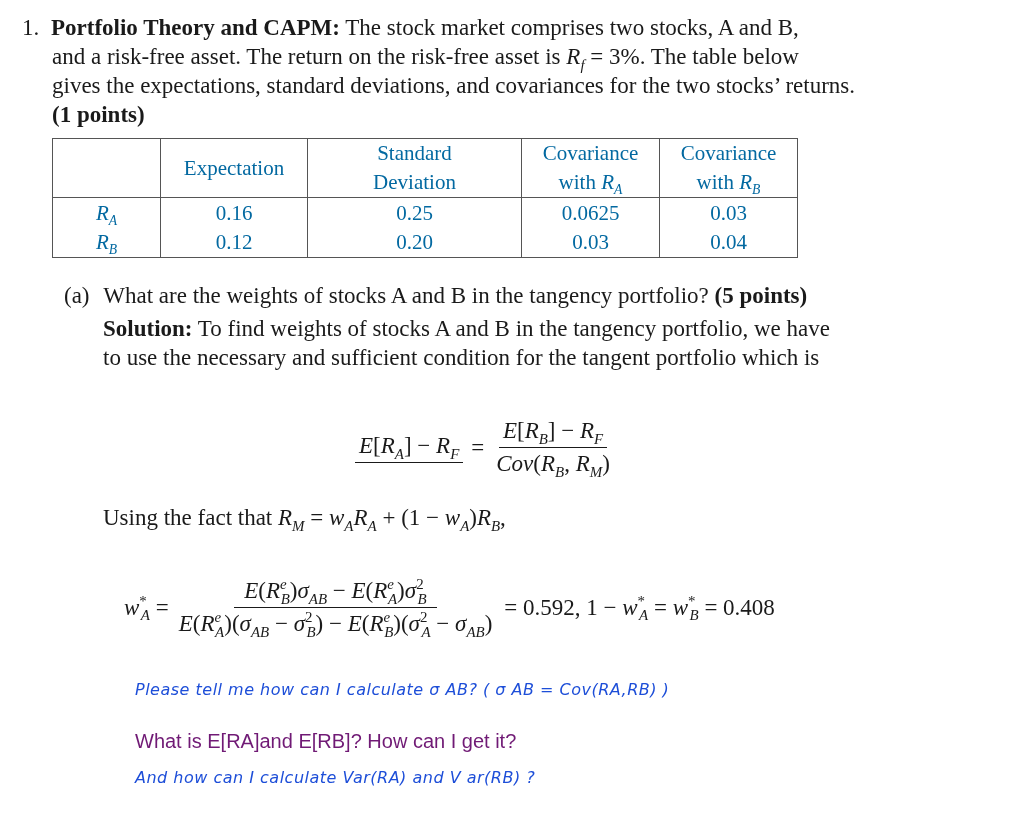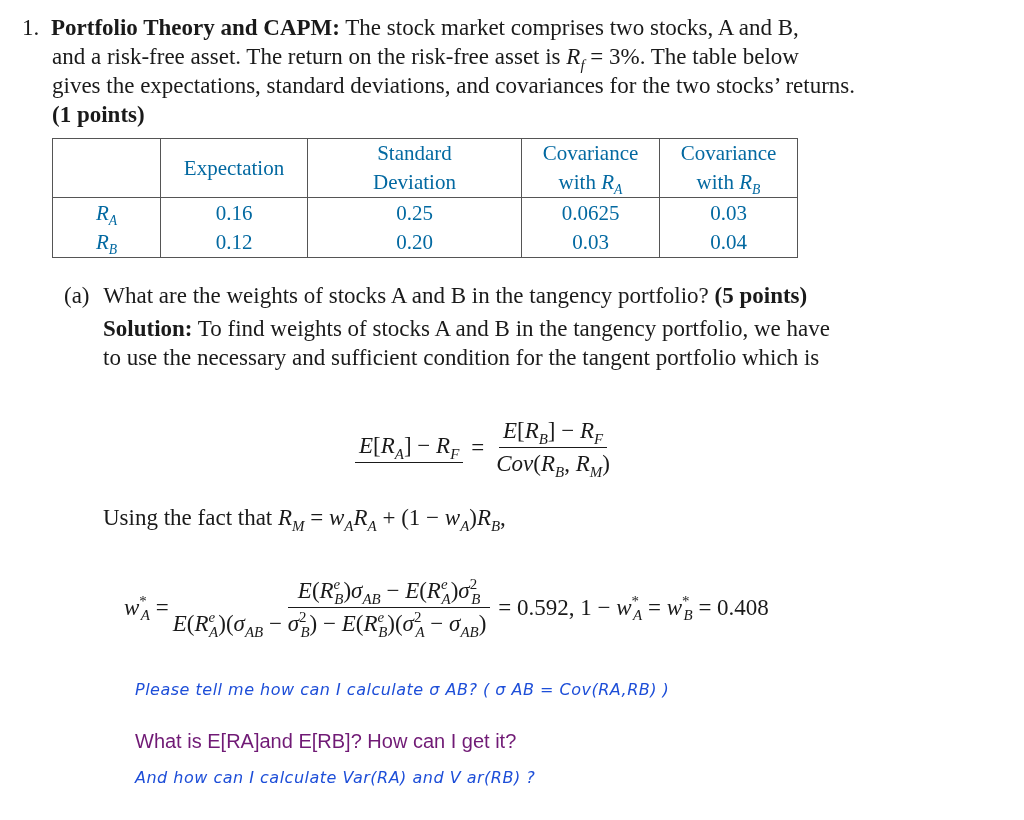--- a/index.html
+++ b/index.html
@@ -118,21 +118,21 @@
     <div class="den"><i class="m">Cov</i>(<i class="m">R</i><sub><i class="m">B</i></sub>, <i class="m">R</i><sub><i class="m">M</i></sub>)</div>
   </div>
 </div>
 
 <div class="abs para-line" style="left:103px; top:503px;">
   <span>Using the fact that </span><span><i class="m">R</i><sub><i class="m">M</i></sub> = <i class="m">w</i><sub><i class="m">A</i></sub><i class="m">R</i><sub><i class="m">A</i></sub> + (1 − <i class="m">w</i><sub><i class="m">A</i></sub>)<i class="m">R</i><sub><i class="m">B</i></sub>,</span>
 </div>
 
 <div class="abs serif" style="left:124px; top:578px; font-size:23px; display:flex; align-items:center;">
   <span><i class="m">w</i><sup>*</sup><sub style="margin-left:-6px;"><i class="m">A</i></sub> =</span>
-  <div class="frac" style="align-items:flex-end;">
+  <div class="frac" style="margin-left:6px;">
     <div class="num" style="padding:0 10px 3px 10px;"><i class="m">E</i>(<i class="m">R</i><sup><i class="m">e</i></sup><sub style="margin-left:-6px;"><i class="m">B</i></sub>)<i class="m">σ</i><sub><i class="m">AB</i></sub> − <i class="m">E</i>(<i class="m">R</i><sup><i class="m">e</i></sup><sub style="margin-left:-6px;"><i class="m">A</i></sub>)<i class="m">σ</i><sup>2</sup><sub style="margin-left:-6px;"><i class="m">B</i></sub></div>
     <div class="den" style="padding:3px 4px 0 4px;"><i class="m">E</i>(<i class="m">R</i><sup><i class="m">e</i></sup><sub style="margin-left:-6px;"><i class="m">A</i></sub>)(<i class="m">σ</i><sub><i class="m">AB</i></sub> − <i class="m">σ</i><sup>2</sup><sub style="margin-left:-6px;"><i class="m">B</i></sub>) − <i class="m">E</i>(<i class="m">R</i><sup><i class="m">e</i></sup><sub style="margin-left:-6px;"><i class="m">B</i></sub>)(<i class="m">σ</i><sup>2</sup><sub style="margin-left:-6px;"><i class="m">A</i></sub> − <i class="m">σ</i><sub><i class="m">AB</i></sub>)</div>
   </div>
   <span style="margin-left:8px;">= <span>0.592</span>, 1 − <i class="m">w</i><sup>*</sup><sub style="margin-left:-6px;"><i class="m">A</i></sub> = <i class="m">w</i><sup>*</sup><sub style="margin-left:-6px;"><i class="m">B</i></sub> = <span>0.408</span></span>
 </div>
 
 <div class="abs hand" style="left:135px; top:680px;">Please tell me how can I calculate σ AB? ( σ AB = Cov(RA,RB) )</div>
 <div class="abs hand2" style="left:135px; top:730px;">What is E[RA]and E[RB]? How can I get it?</div>
 <div class="abs hand" style="left:135px; top:768px;">And how can I calculate Var(RA) and V ar(RB) ?</div>
 

